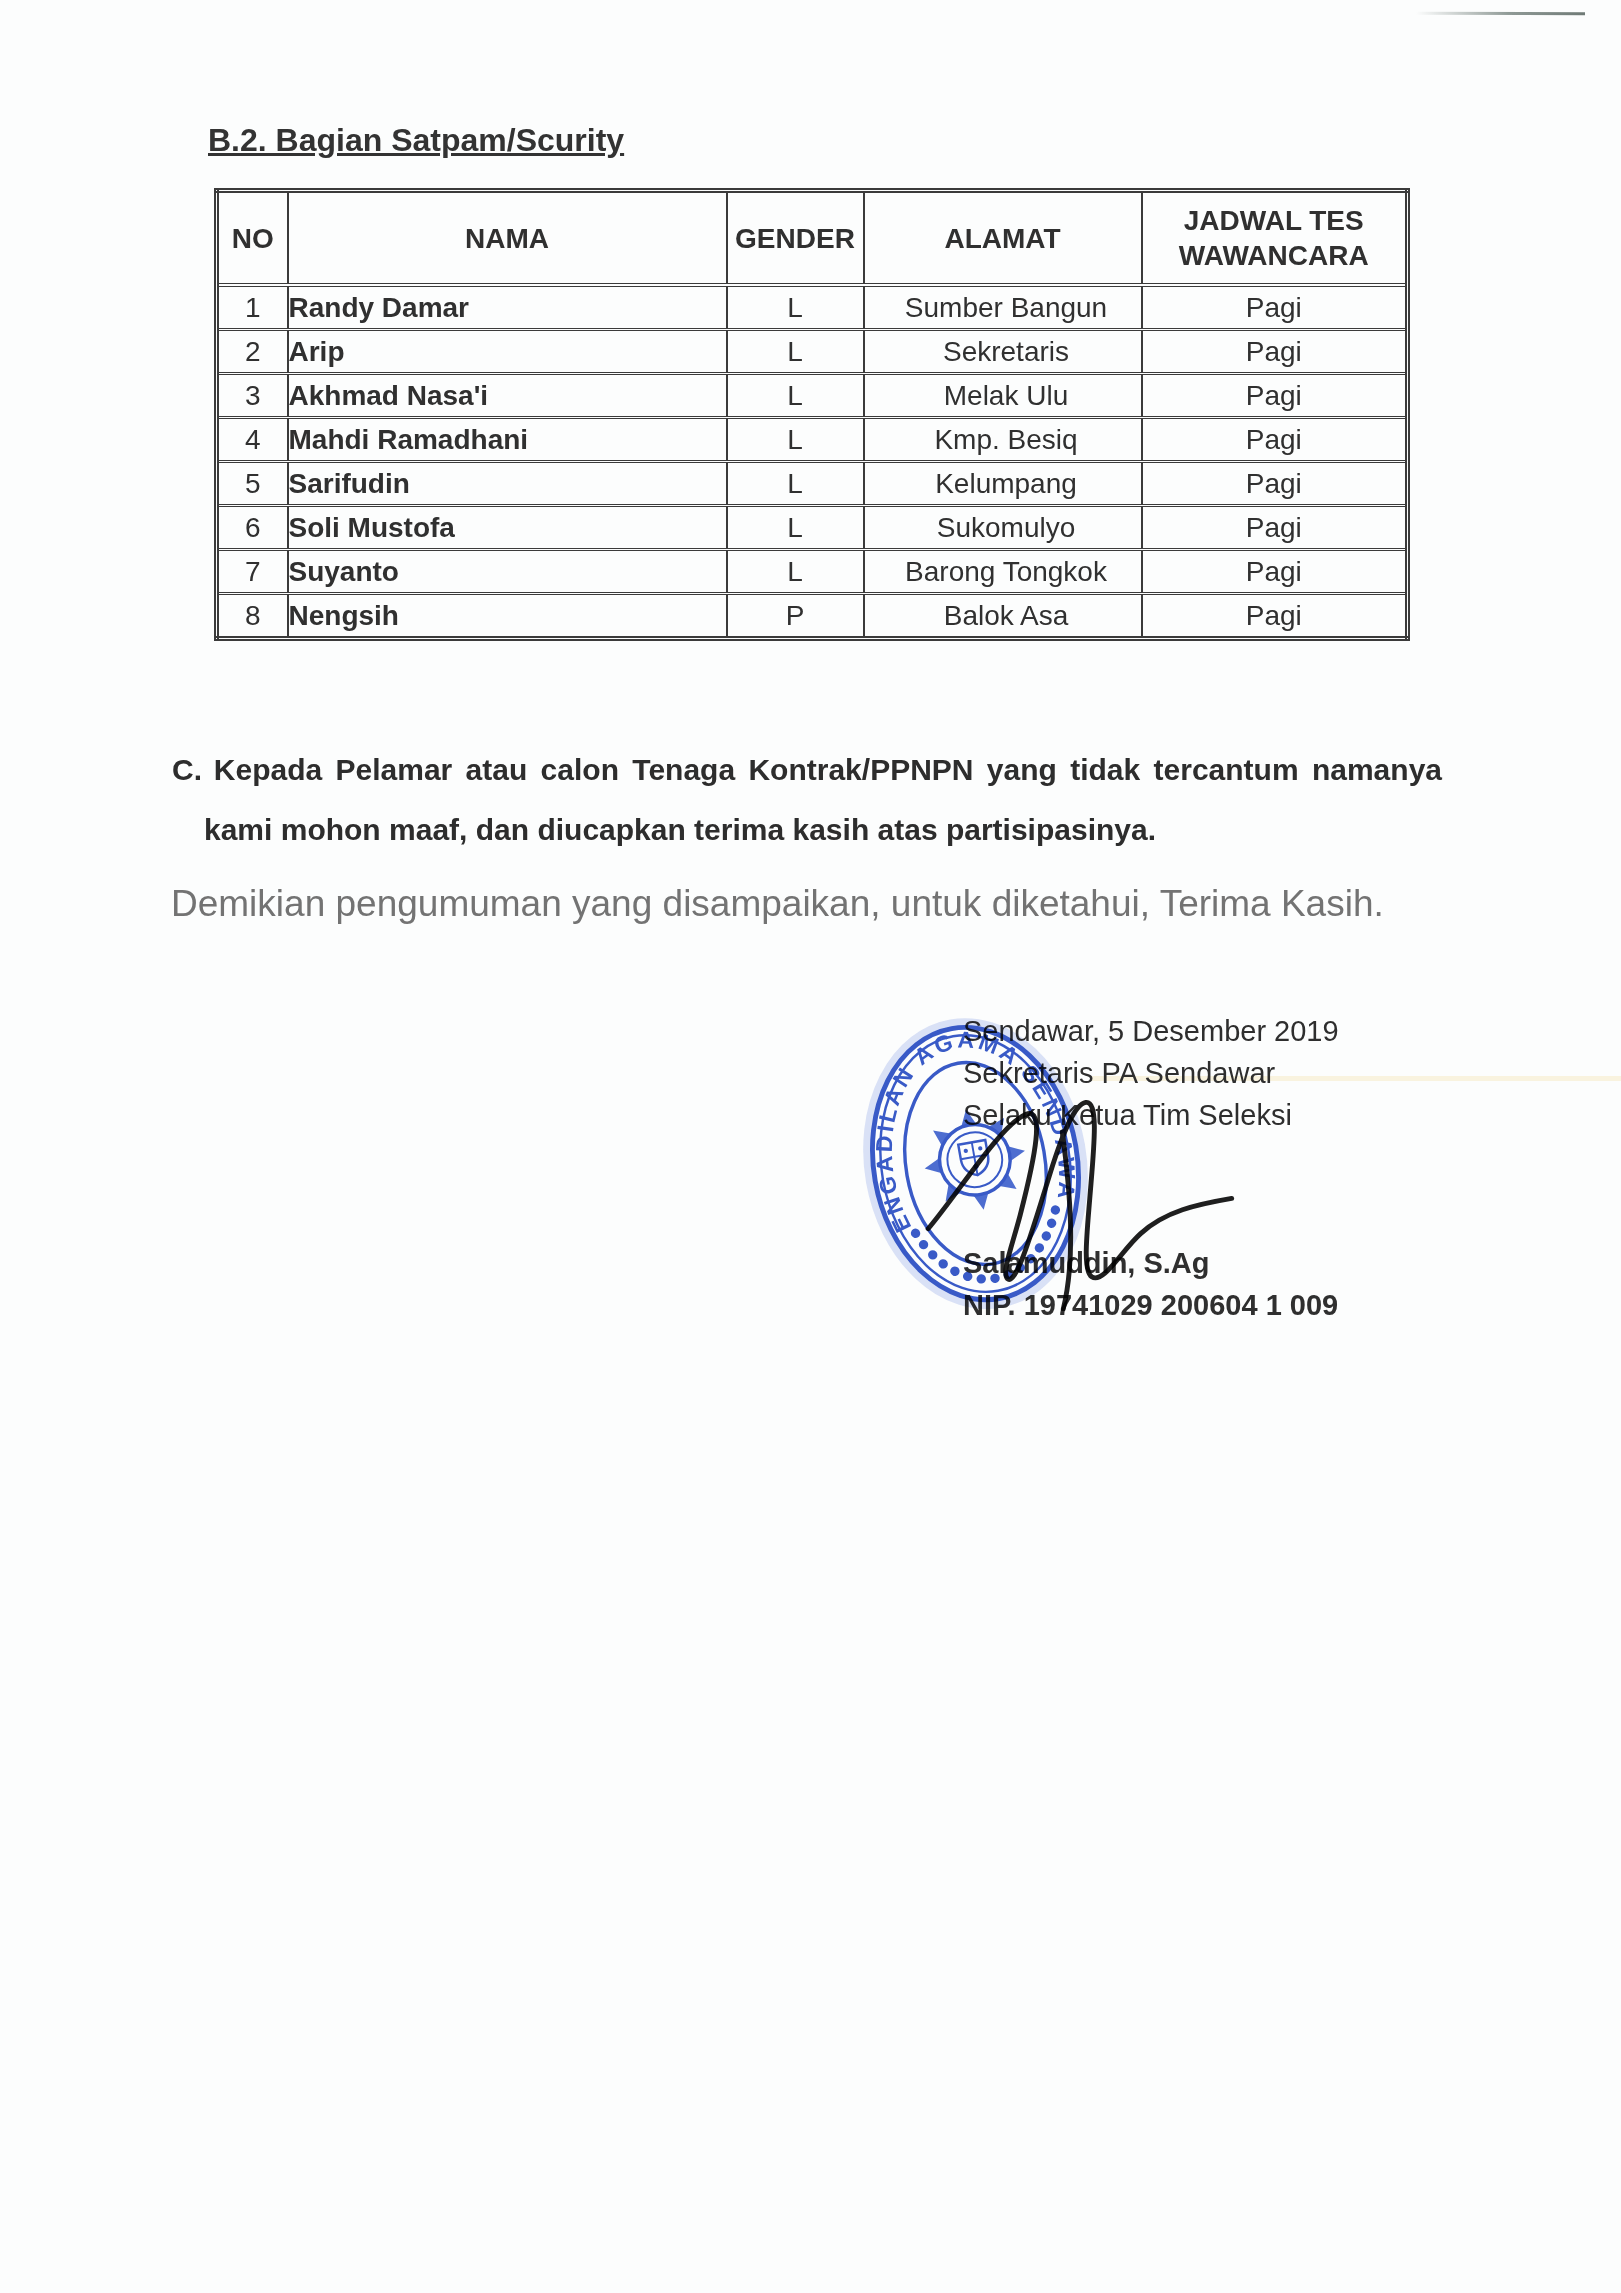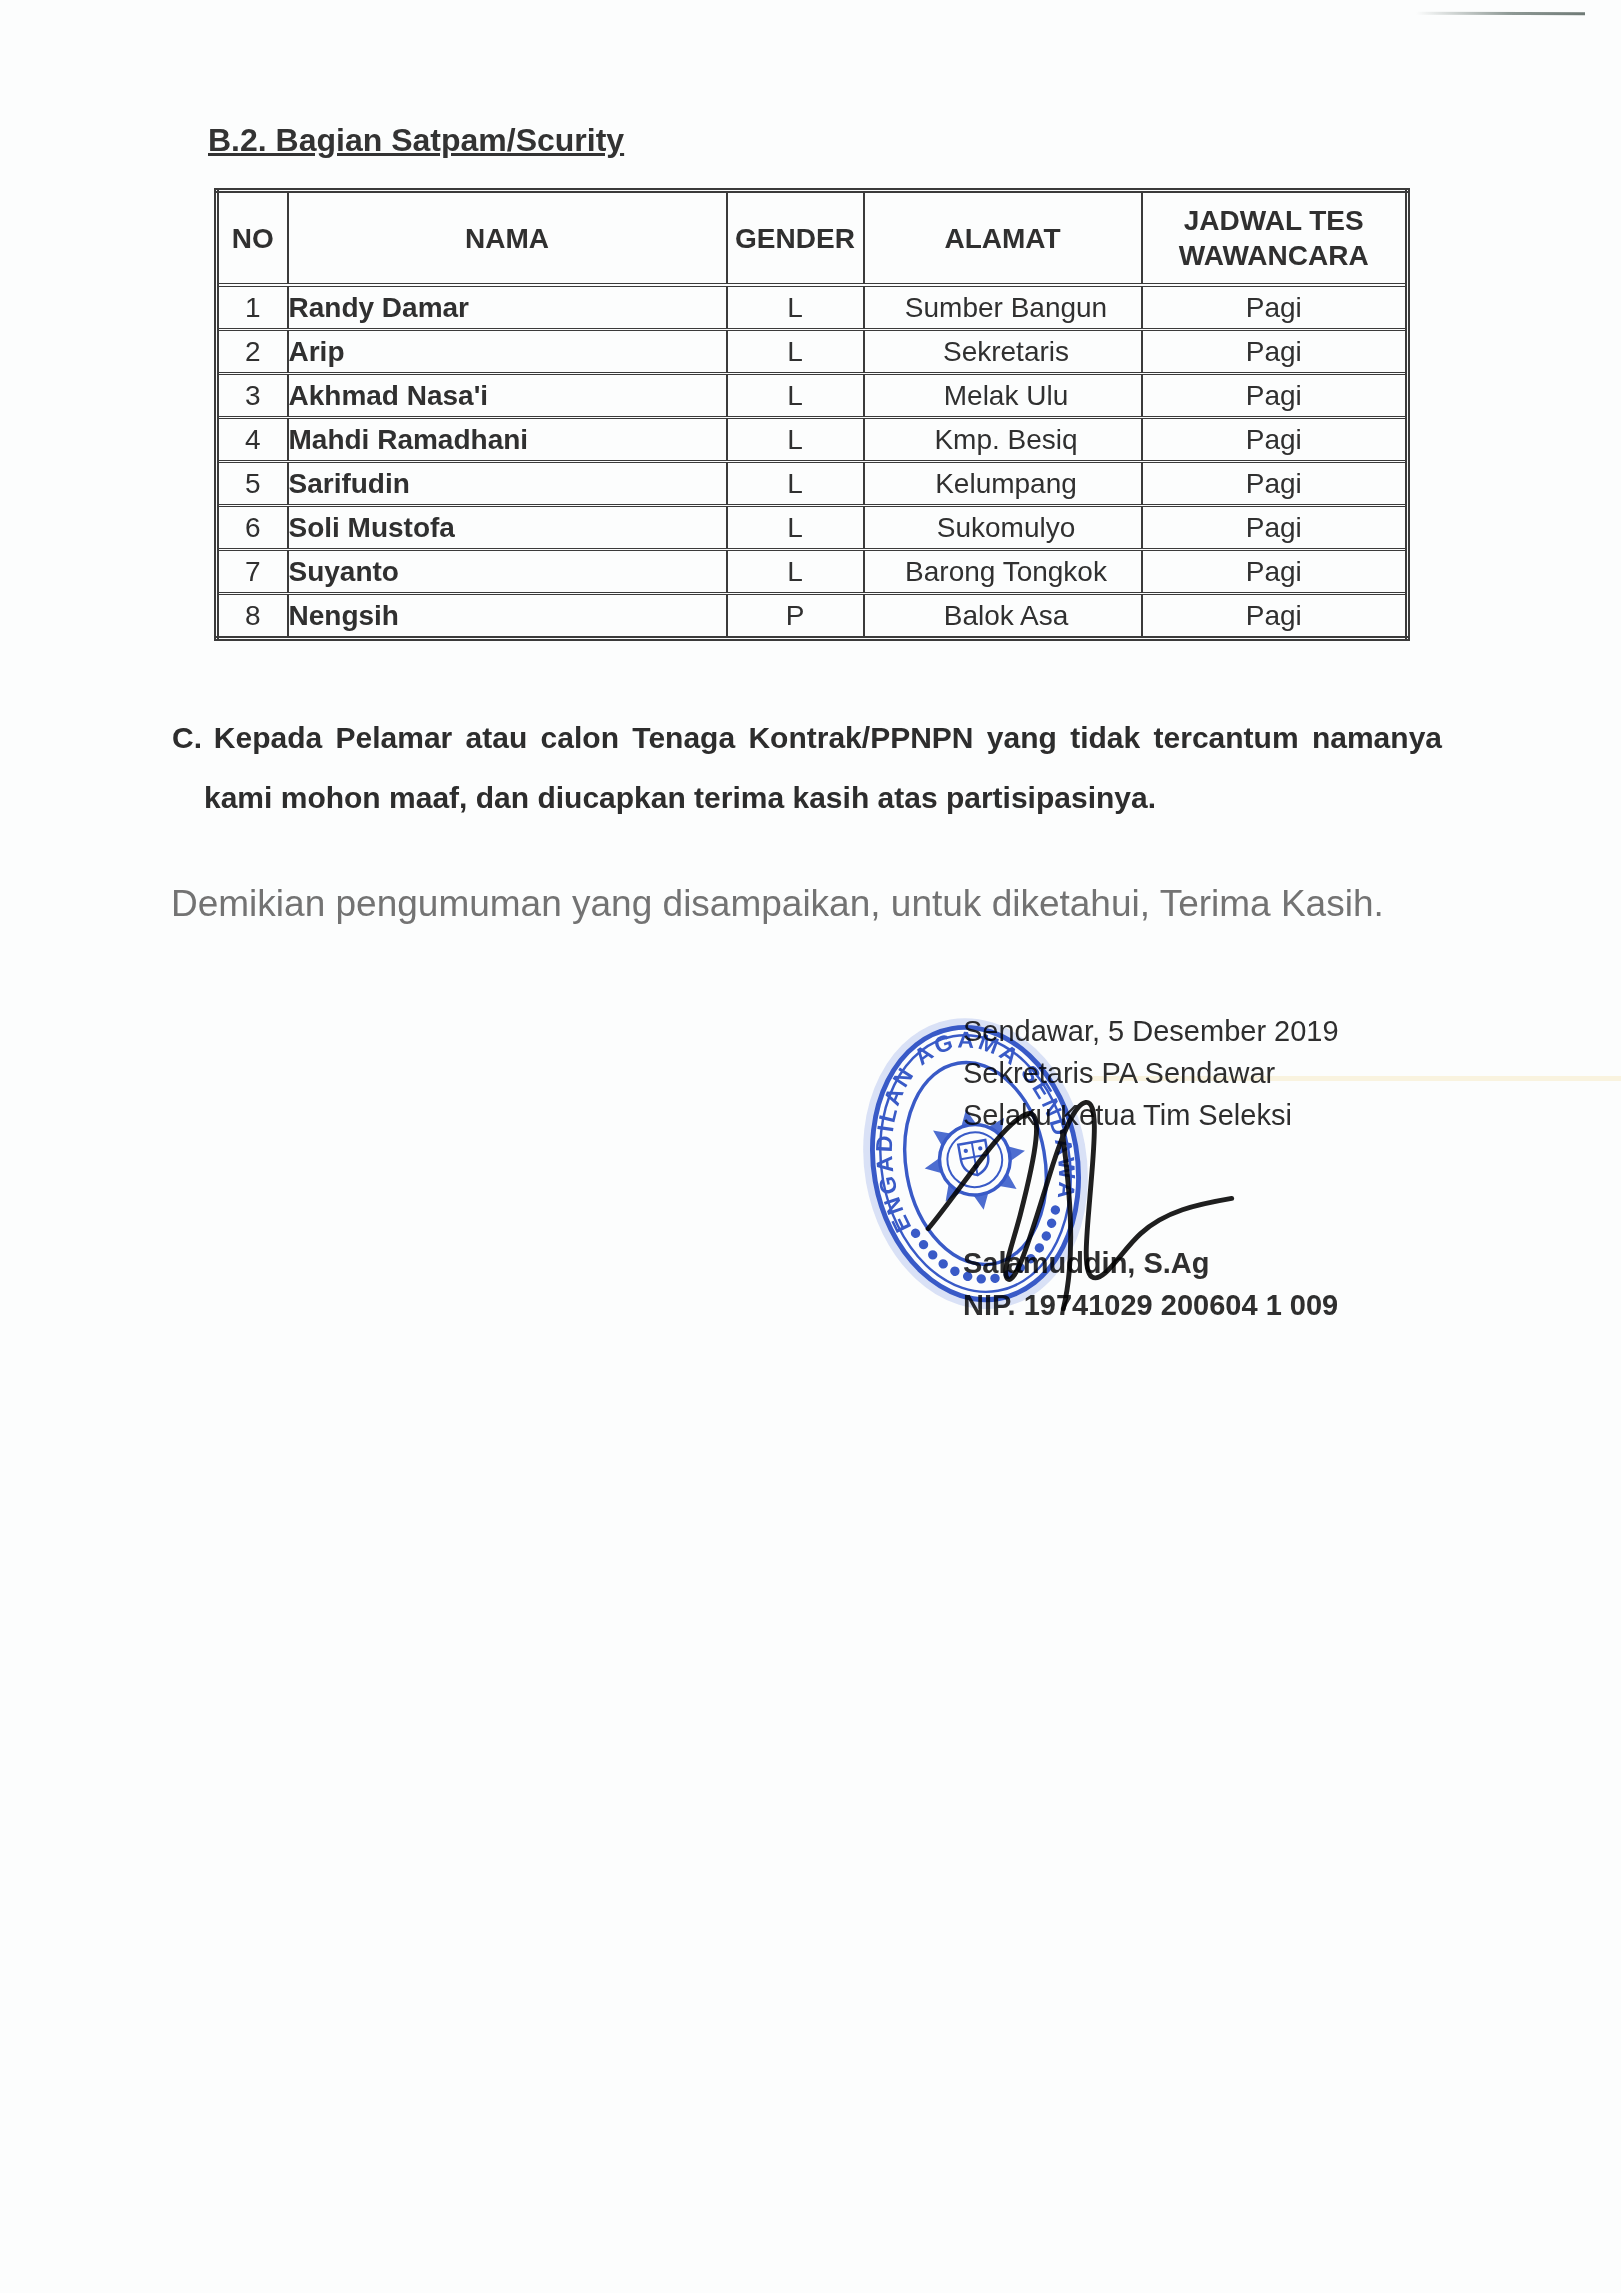--- a/index.html
+++ b/index.html
@@ -24,21 +24,21 @@
   }
   .table-block { position:absolute; left:214px; top:188px; width:1196px;border-radius:7px; }
   table { width:100%; border-collapse:collapse; border:5.9px double #3b3b3b; table-layout:fixed; }
   th, td { border:2px solid #3b3b3b; font-size:28px; color:#303030; vertical-align:middle; overflow:hidden; }
   thead th { border-bottom:4.9px double #3b3b3b; height:90px; font-weight:bold; text-align:center; line-height:1.25; padding:0 5.9px; }
   tbody td { border-top:3.9px double #3b3b3b; height:41px; padding:0; }
   td.c-no, td.c-gender, td.c-jadwal { text-align:center; }
   td.c-nama { font-weight:bold; padding-left:0; }
   td.c-alamat { padding-left:7px;text-align:center; }
   .par-c {
-    position:absolute; left:172px; top:678px; width:1238px;
+    position:absolute; left:172px; top:710px; width:1238px;
     text-align:justify; font-weight:bold; font-size:30px; line-height:60px;
     color:#2d2d2d; padding-left:32px; text-indent:-32px;
   }
   .par-c .par-label { margin-right:11.8px; }
   .par-d { position:absolute; left:172px; top:802px; font-weight:bold; font-size:30px; color:#2d2d2d; }
   .closing { position:absolute; left:171px; top:846px; font-size:37px; color:#737373; }
   .sig-block { position:absolute; left:963px; top:1010px; font-size:29px; line-height:42px; color:#2e2e2e; }
   .sig-gap { height:106px; }
   .sig-name, .sig-nip { font-weight:bold; color:#2f2f2f; }
   .stamp-svg { position:absolute; left:841px; top:1004px; width:269px; height:325px; mix-blend-mode:multiply; opacity:0.95; }

